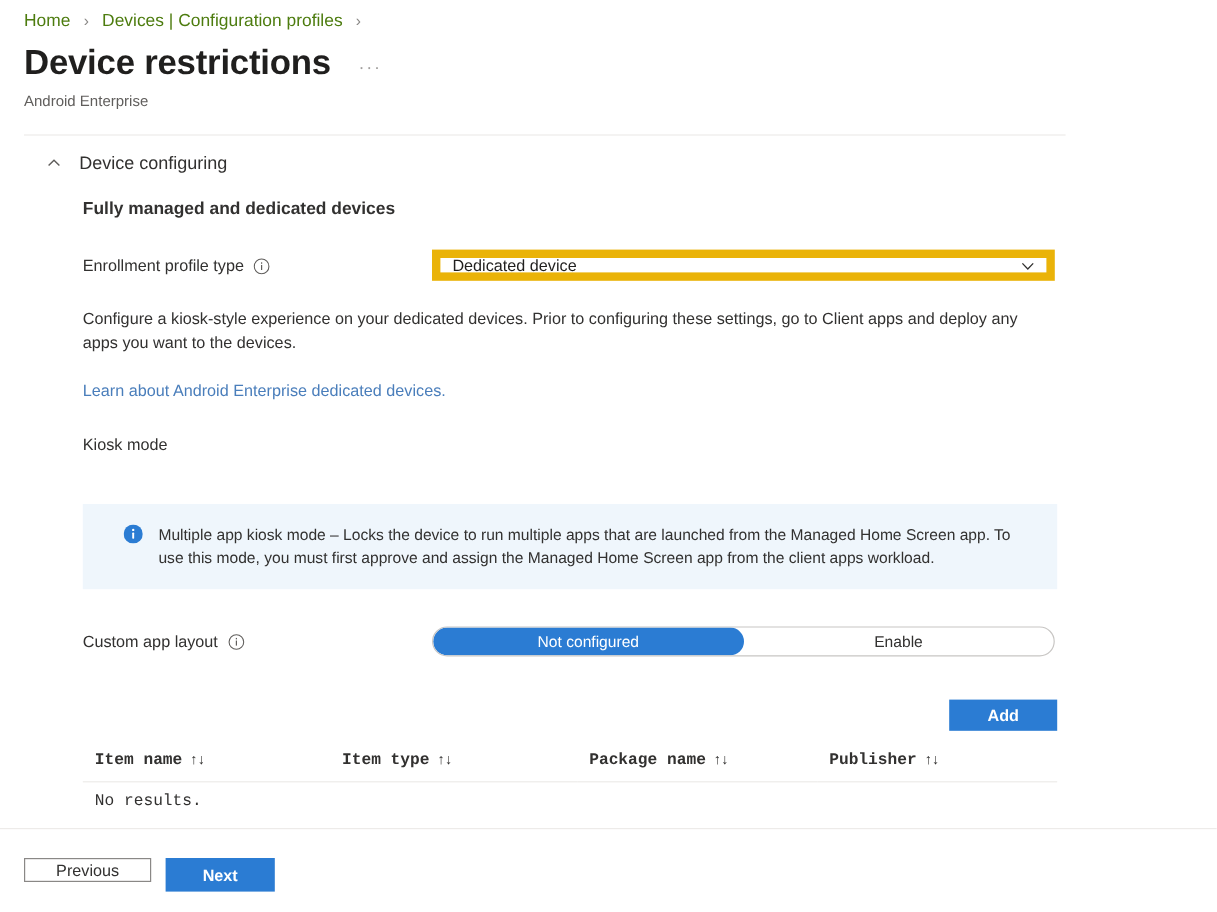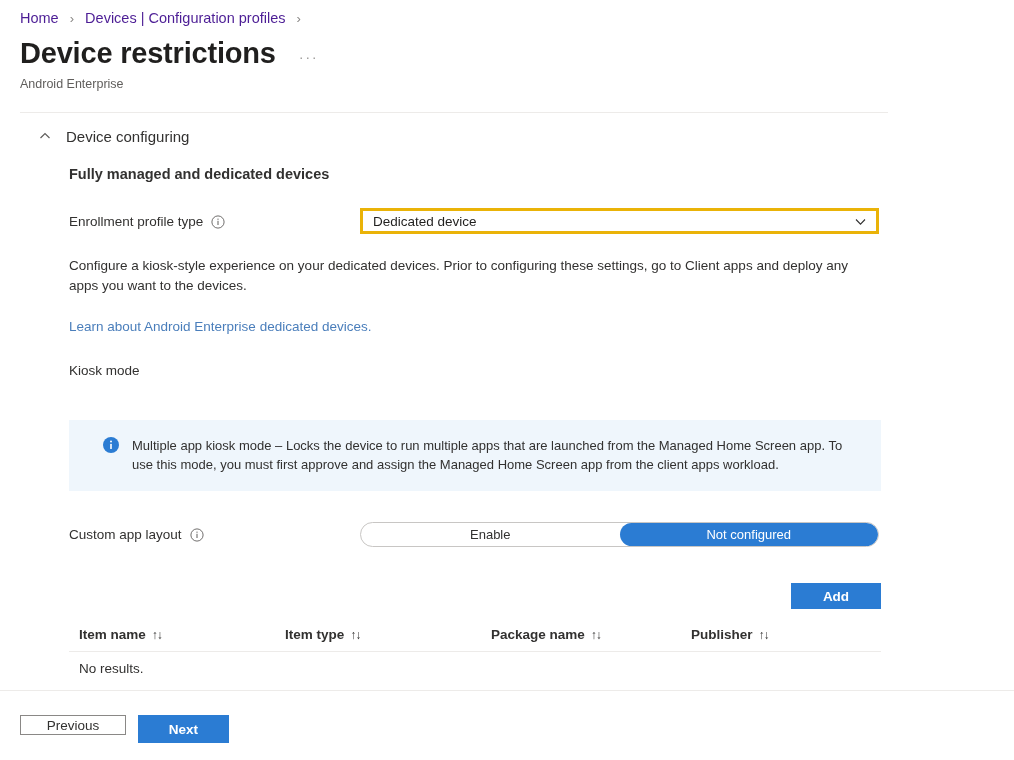--- a/index.html
+++ b/index.html
@@ -19,21 +19,21 @@
   
   .breadcrumb {
     position: absolute;
     left: 20px;
     top: 8px;
     font-size: 14.5px;
     line-height: 20px;
     white-space: nowrap;
   }
   .bc-link {
-    color: #4c1d95;
+    color: #4d7c0f;
     cursor: pointer;
   }
   .bc-sep {
     color: #8a8886;
     margin: 0 7px;
     font-size: 13px;
   }
 
   
   .title-row {
@@ -147,21 +147,21 @@
     margin-left: 8px;
     flex: 0 0 14px;
     display: inline-block;
     position: relative;
     top: 1px;
   }
   .dropdown {
     width: 519px;
     height: 26px;
     box-sizing: border-box;
-    border: 3px solid #eab308;
+    border: 7px solid #eab308;
     background: #ffffff;
     display: flex;
     align-items: center;
     justify-content: space-between;
     padding: 0 9px 0 10px;
     font-size: 13.5px;
     color: #201f1e;
     cursor: pointer;
   }
   .dd-chev {
@@ -248,20 +248,21 @@
     height: 26px;
     min-width: 90px;
     padding: 0 14px;
     cursor: pointer;
   }
 
   
   .tbl {
     width: 812px;
     border-collapse: collapse;
+    font-family: Liberation Mono, monospace;
   }
   .tbl th {
     text-align: left;
     font-size: 13.5px;
     font-weight: 600;
     color: #323130;
     padding: 6px 0 9px 10px;
     border-bottom: 1px solid #edebe9;
     white-space: nowrap;
   }
@@ -382,22 +383,22 @@
       <span>Custom app layout</span>
       <span class="info-icon">
         <svg viewBox="0 0 14 14" width="14" height="14">
           <circle cx="7" cy="7" r="6.1" fill="none" stroke="#605e5c" stroke-width="0.9"></circle>
           <rect x="6.5" y="5.8" width="1" height="4.2" fill="#605e5c"></rect>
           <rect x="6.5" y="3.6" width="1" height="1.2" fill="#605e5c"></rect>
         </svg>
       </span>
     </div>
     <div class="toggle">
+      <div class="toggle-opt selected">Not configured</div>
       <div class="toggle-opt">Enable</div>
-      <div class="toggle-opt selected">Not configured</div>
     </div>
   </div>
 
   <div class="add-row" style="margin-top:36px;">
     <button class="btn-primary">Add</button>
   </div>
 
   <table class="tbl" style="margin-top:12px;">
     <thead>
       <tr>

